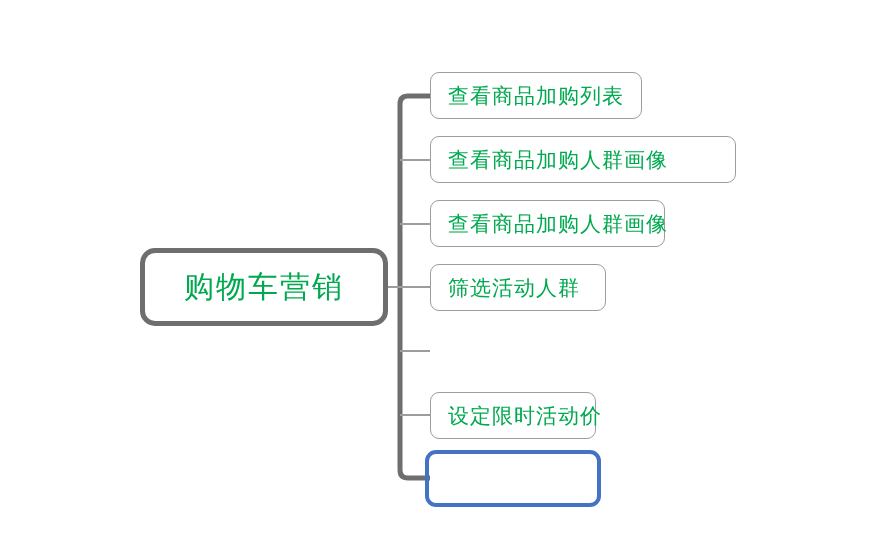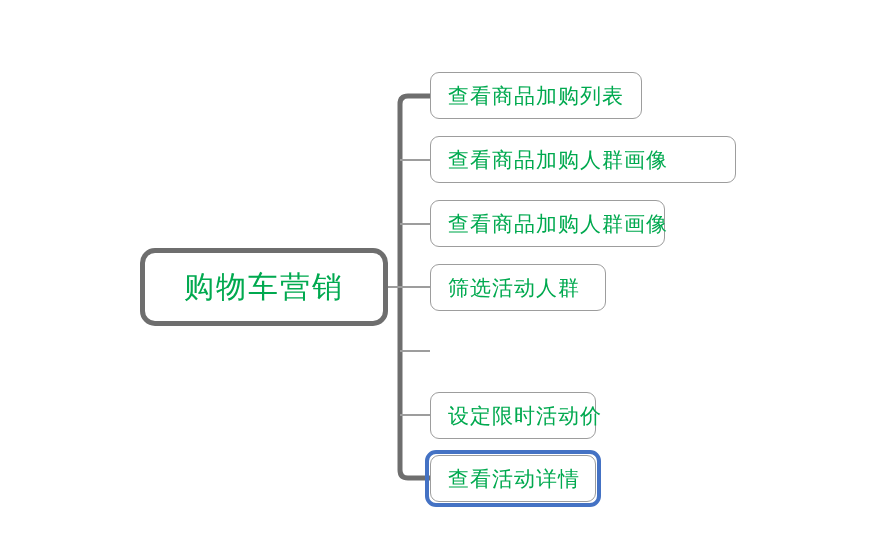--- a/index.html
+++ b/index.html
@@ -117,19 +117,16 @@
 
   <div class="child-node" style="left:430px; top:264px; width:176px;">
     <span class="child-label">筛选活动人群</span>
   </div>
 
 
   <div class="child-node" style="left:430px; top:392px; width:166px;">
     <span class="child-label">设定限时活动价</span>
   </div>
 
-  <div class="child-node" style="left:430px; top:455px; width:166px;">
-    <span class="child-label">查看活动详情</span>
-  </div>
 
   <div class="selection-ring" style="left:425px; top:450px; width:176px; height:57px;"></div>
 
 </div>
 
 </body></html>

